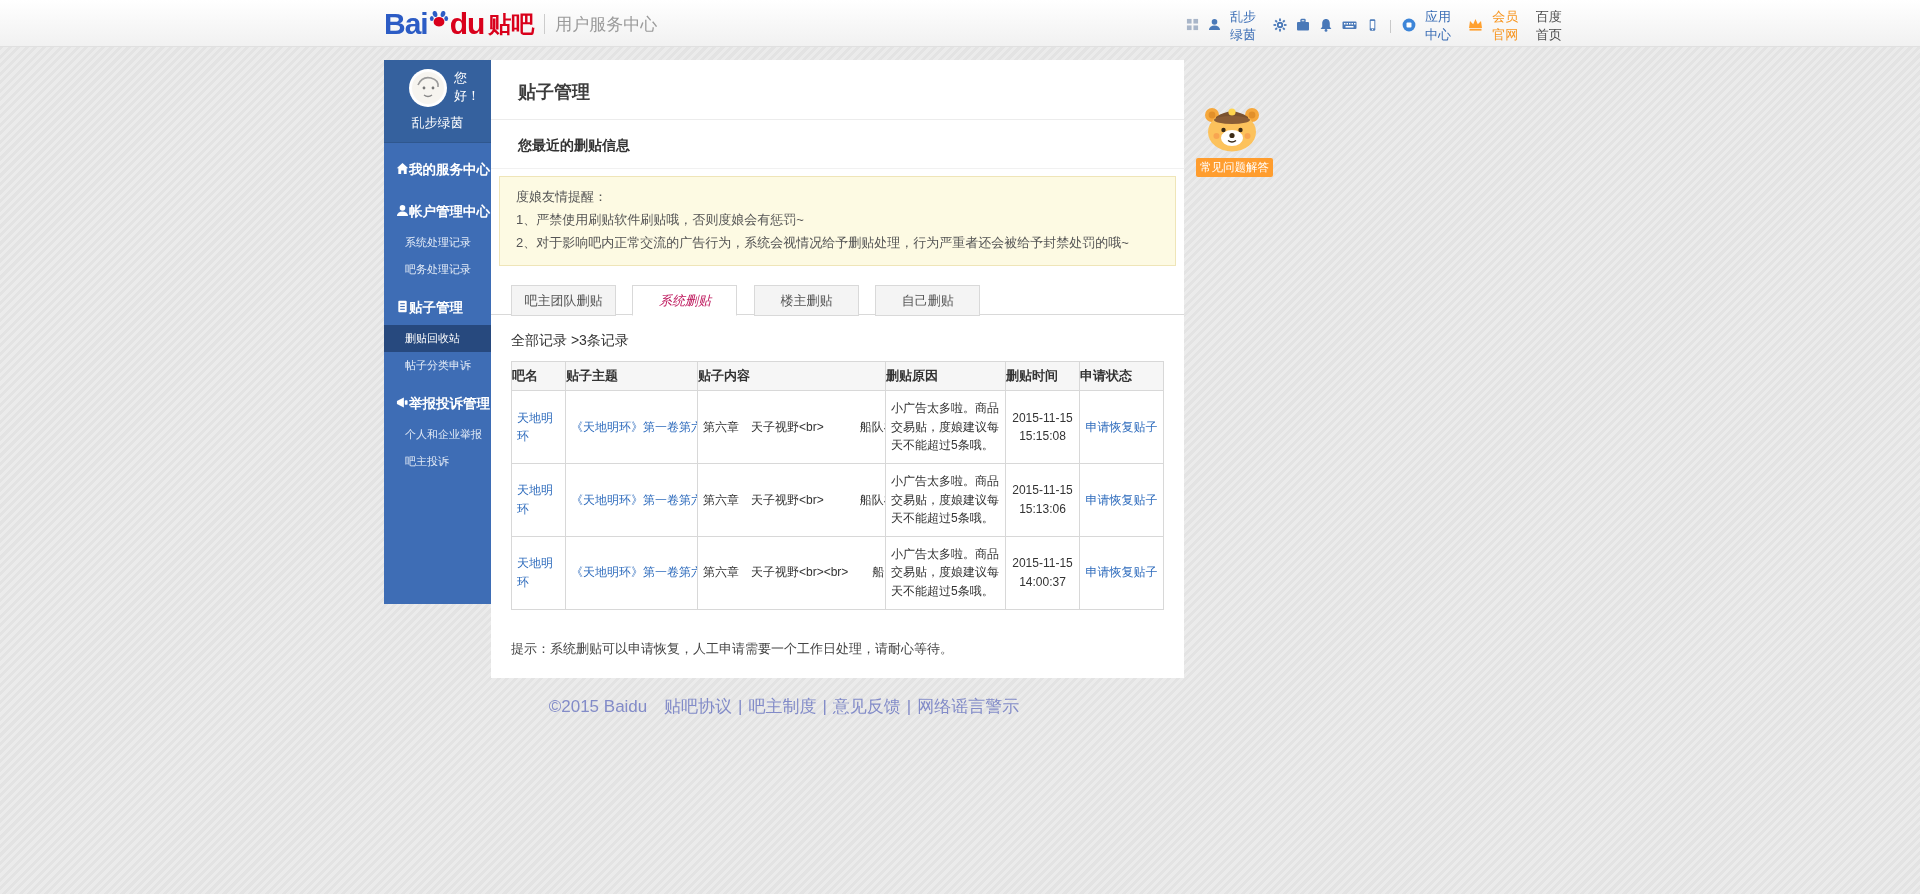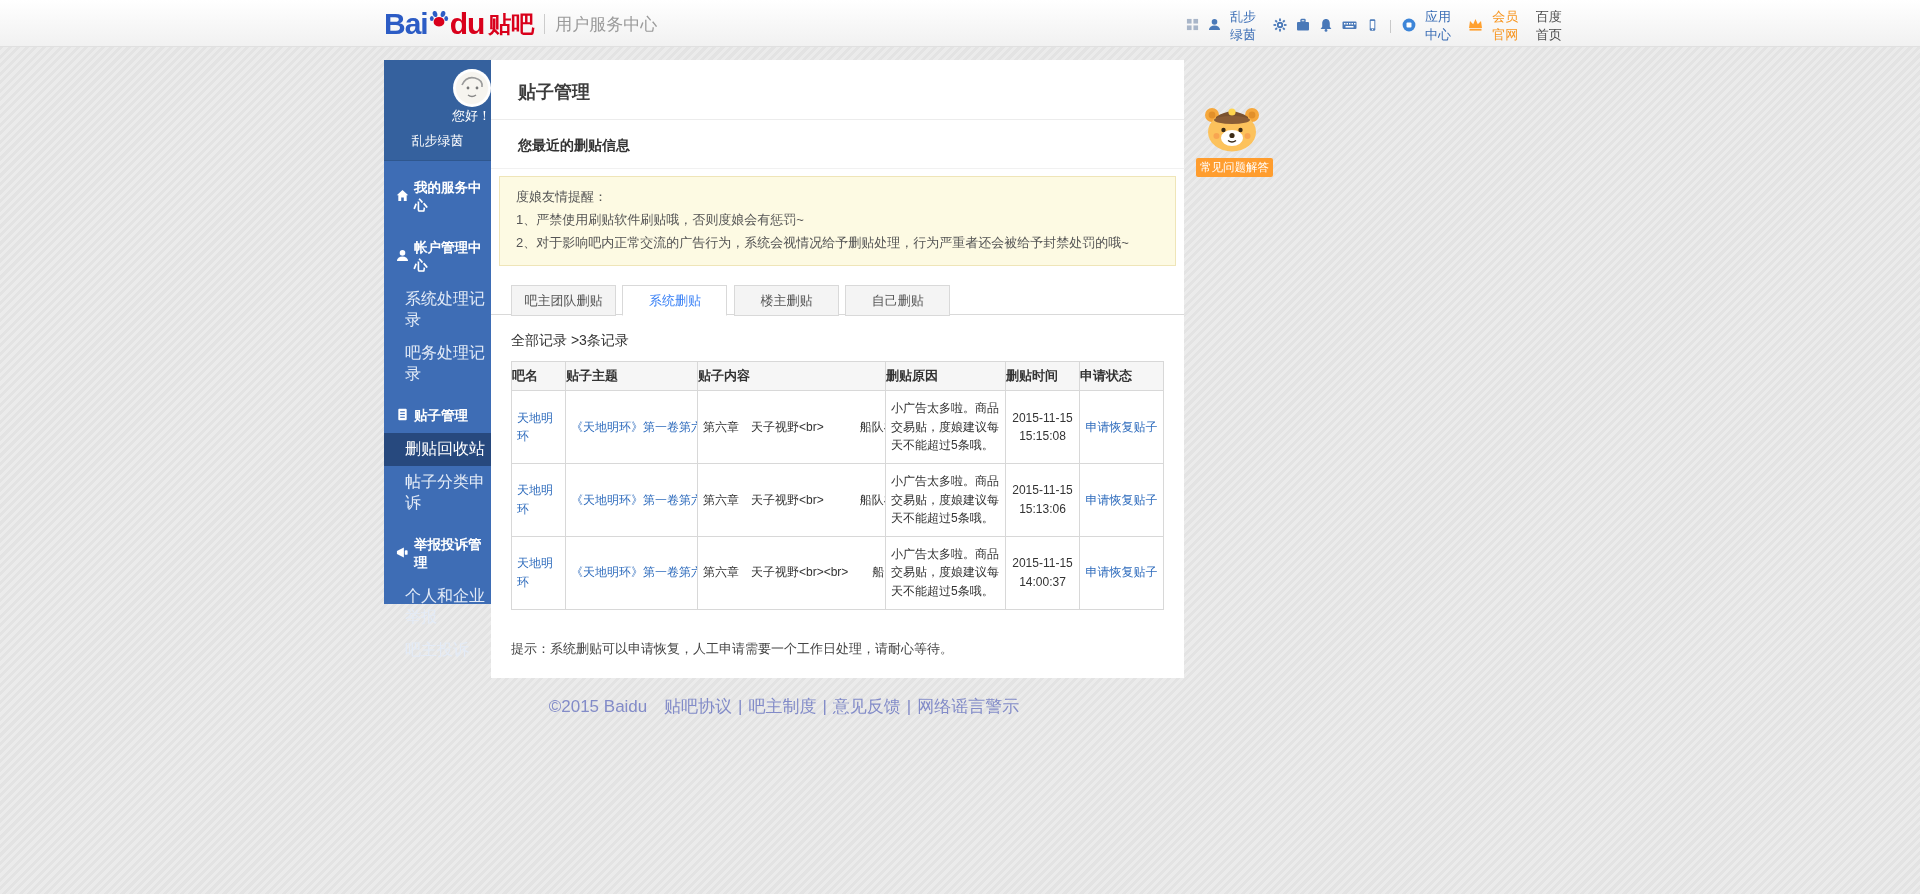--- a/index.html
+++ b/index.html
@@ -33,48 +33,48 @@
   .topbar .txt-dark{ color:#4d4d4d; }
   .topbar .vsep{ width:1px; height:13px; background:#c9c9c9; margin:0 2px; }
   .icn{ display:inline-block; vertical-align:middle; }
 
   
   .page{ display:flex; margin:13px 0 0 384px; width:800px; align-items:stretch; }
 
   
   .sidebar{ width:107px; background:#3e6db5; height:544px; color:#fff; flex:none; }
   .side-top{ background:#35619e; padding:9px 0 10px; border-bottom:1px solid #2f578e; }
-  .side-top .row{ display:flex; align-items:flex-end; padding-left:4px;flex-direction:column; }
+  .side-top .row{ display:flex; align-items:flex-start; padding-left:25px; }
   .avatar{ width:38px; height:38px; border-radius:50%; background:#fdfdfd;
            border:2px solid rgba(255,255,255,.85); overflow:hidden; flex:none; }
   .greeting{ margin-left:7px; font-size:13px; }
   .uname{ text-align:center; font-size:13px; margin-top:7px; }
 
   .side-menu{ padding-top:10px; }
-  .menu-head{ display:flex; align-items:center; gap:5px; padding:8px 0 8px 12px;
+  .menu-head{ display:flex; align-items:center; padding:8px 0 8px 12px;
               font-size:13.5px; font-weight:bold; color:#fff; }
-  .menu-sub{ padding:6px 0 6px 21px; font-size:16px; color:#e3ebf7; }
+  .menu-sub{ padding:6px 0 6px 21px; font-size:11px; color:#e3ebf7; }
   .menu-sub.active{ background:#27497e; color:#fff; }
   .menu-gap{ height:8px; }
 
   
   .main{ width:693px; background:#fff; min-height:544px; flex:none; }
   .page-title{ font-size:18px; color:#3d3d3d; padding:20px 0 15px 27px;
                border-bottom:1px solid #ececec; }
   .section-title{ font-size:14px; font-weight:bold; color:#333;
                   padding:17px 0 13px 27px; border-bottom:1px solid #f1f1f1; }
   .notice{ margin:7px 8px 0; background:#fdfae3; border:1px solid #efe5b8;
            padding:9px 16px 11px; font-size:13px; color:#555; line-height:1.75; }
 
   .tabs{ margin-top:18px; padding-left:20px; height:31px;
          border-bottom:1px solid #d9d9d9; }
   .tab{ display:inline-block; position:relative; top:1px; width:105px; height:31px;
         line-height:29px; text-align:center; font-size:13px; color:#555;
-        background:#f4f4f4; border:1px solid #d9d9d9; margin-right:2px; }
-  .tab.active{ background:#fff; border-bottom-color:#fff; color:#3b82f6; }
+        background:#f4f4f4; border:1px solid #d9d9d9; margin-right:12px; }
+  .tab.active{ background:#fff; border-bottom-color:#fff; color:#be185d;font-style:italic; }
 
   .record-summary{ margin:17px 0 11px 20px; font-size:14px; color:#333; }
 
   table.del-table{ border-collapse:collapse; margin-left:20px; width:652px;
                    font-size:12px; color:#333; table-layout:fixed; }
   .del-table th, .del-table td{ border:1px solid #d8d8d8; }
   .del-table th{ background:#f6f6f6; font-weight:bold; height:29px;
                  text-align:left; font-size:13px; }
   .del-table td{ padding:8px 5px; height:62px; vertical-align:middle; line-height:1.55; }
   .td-center{ text-align:center; }

